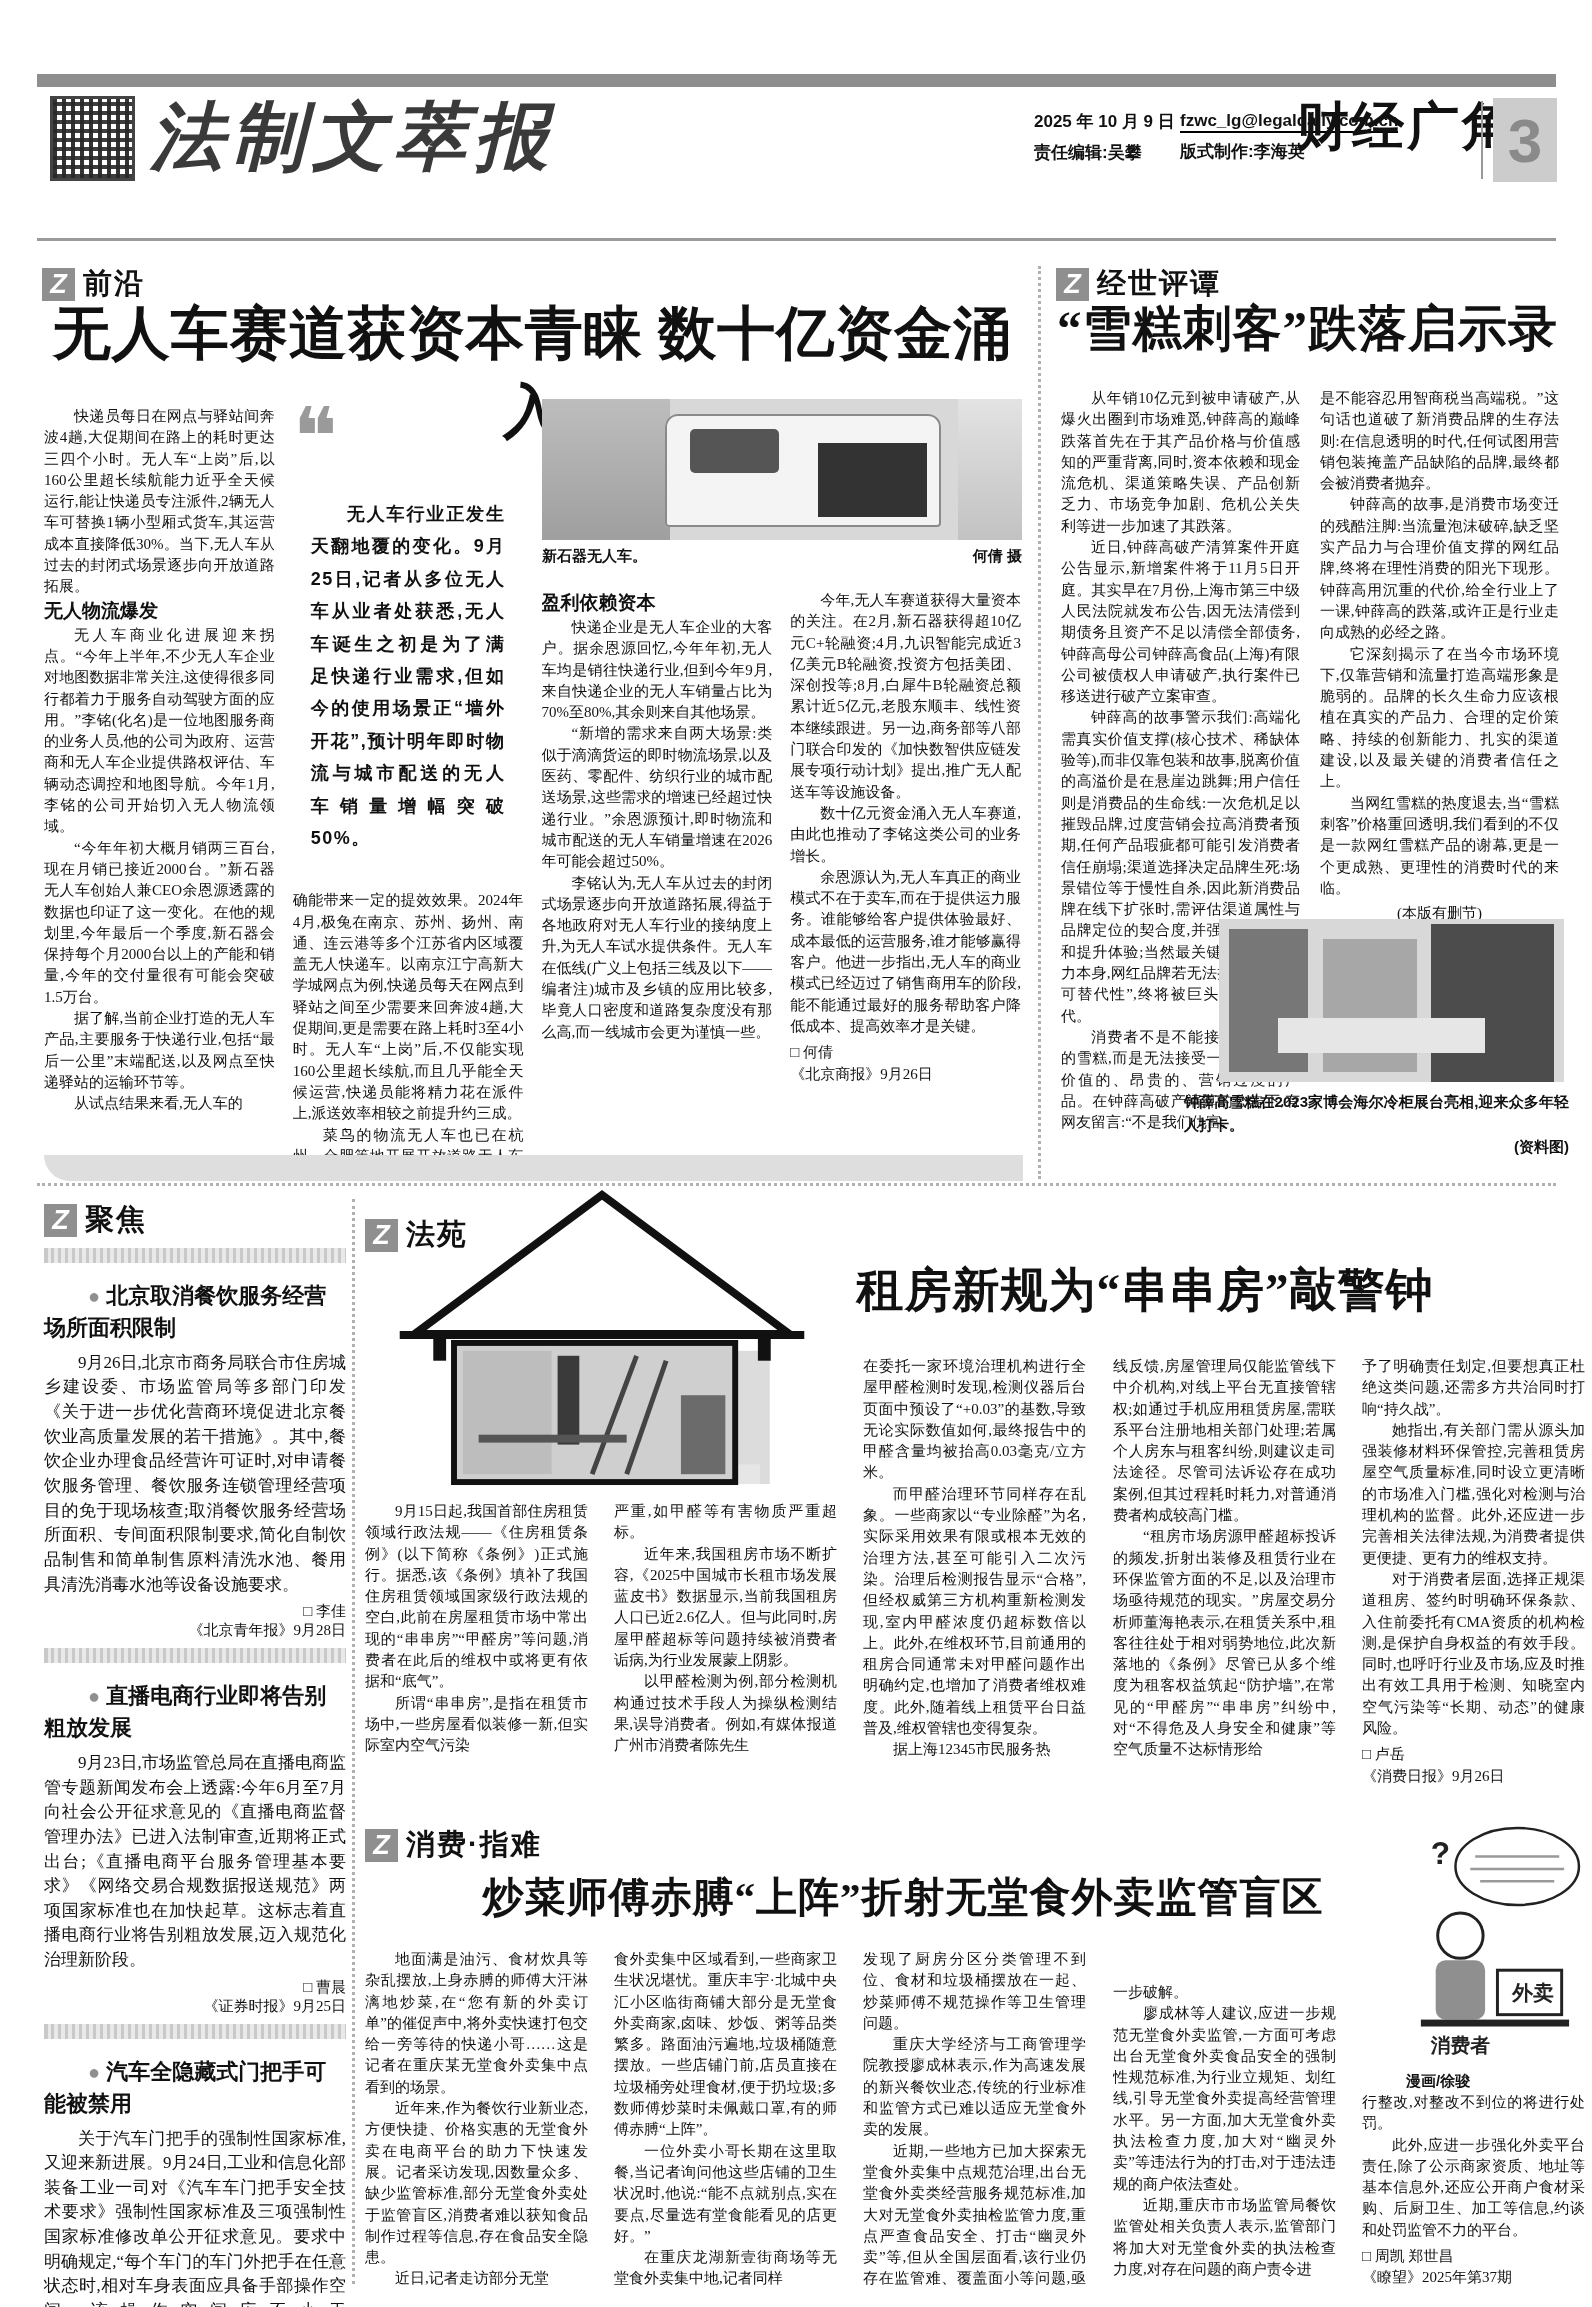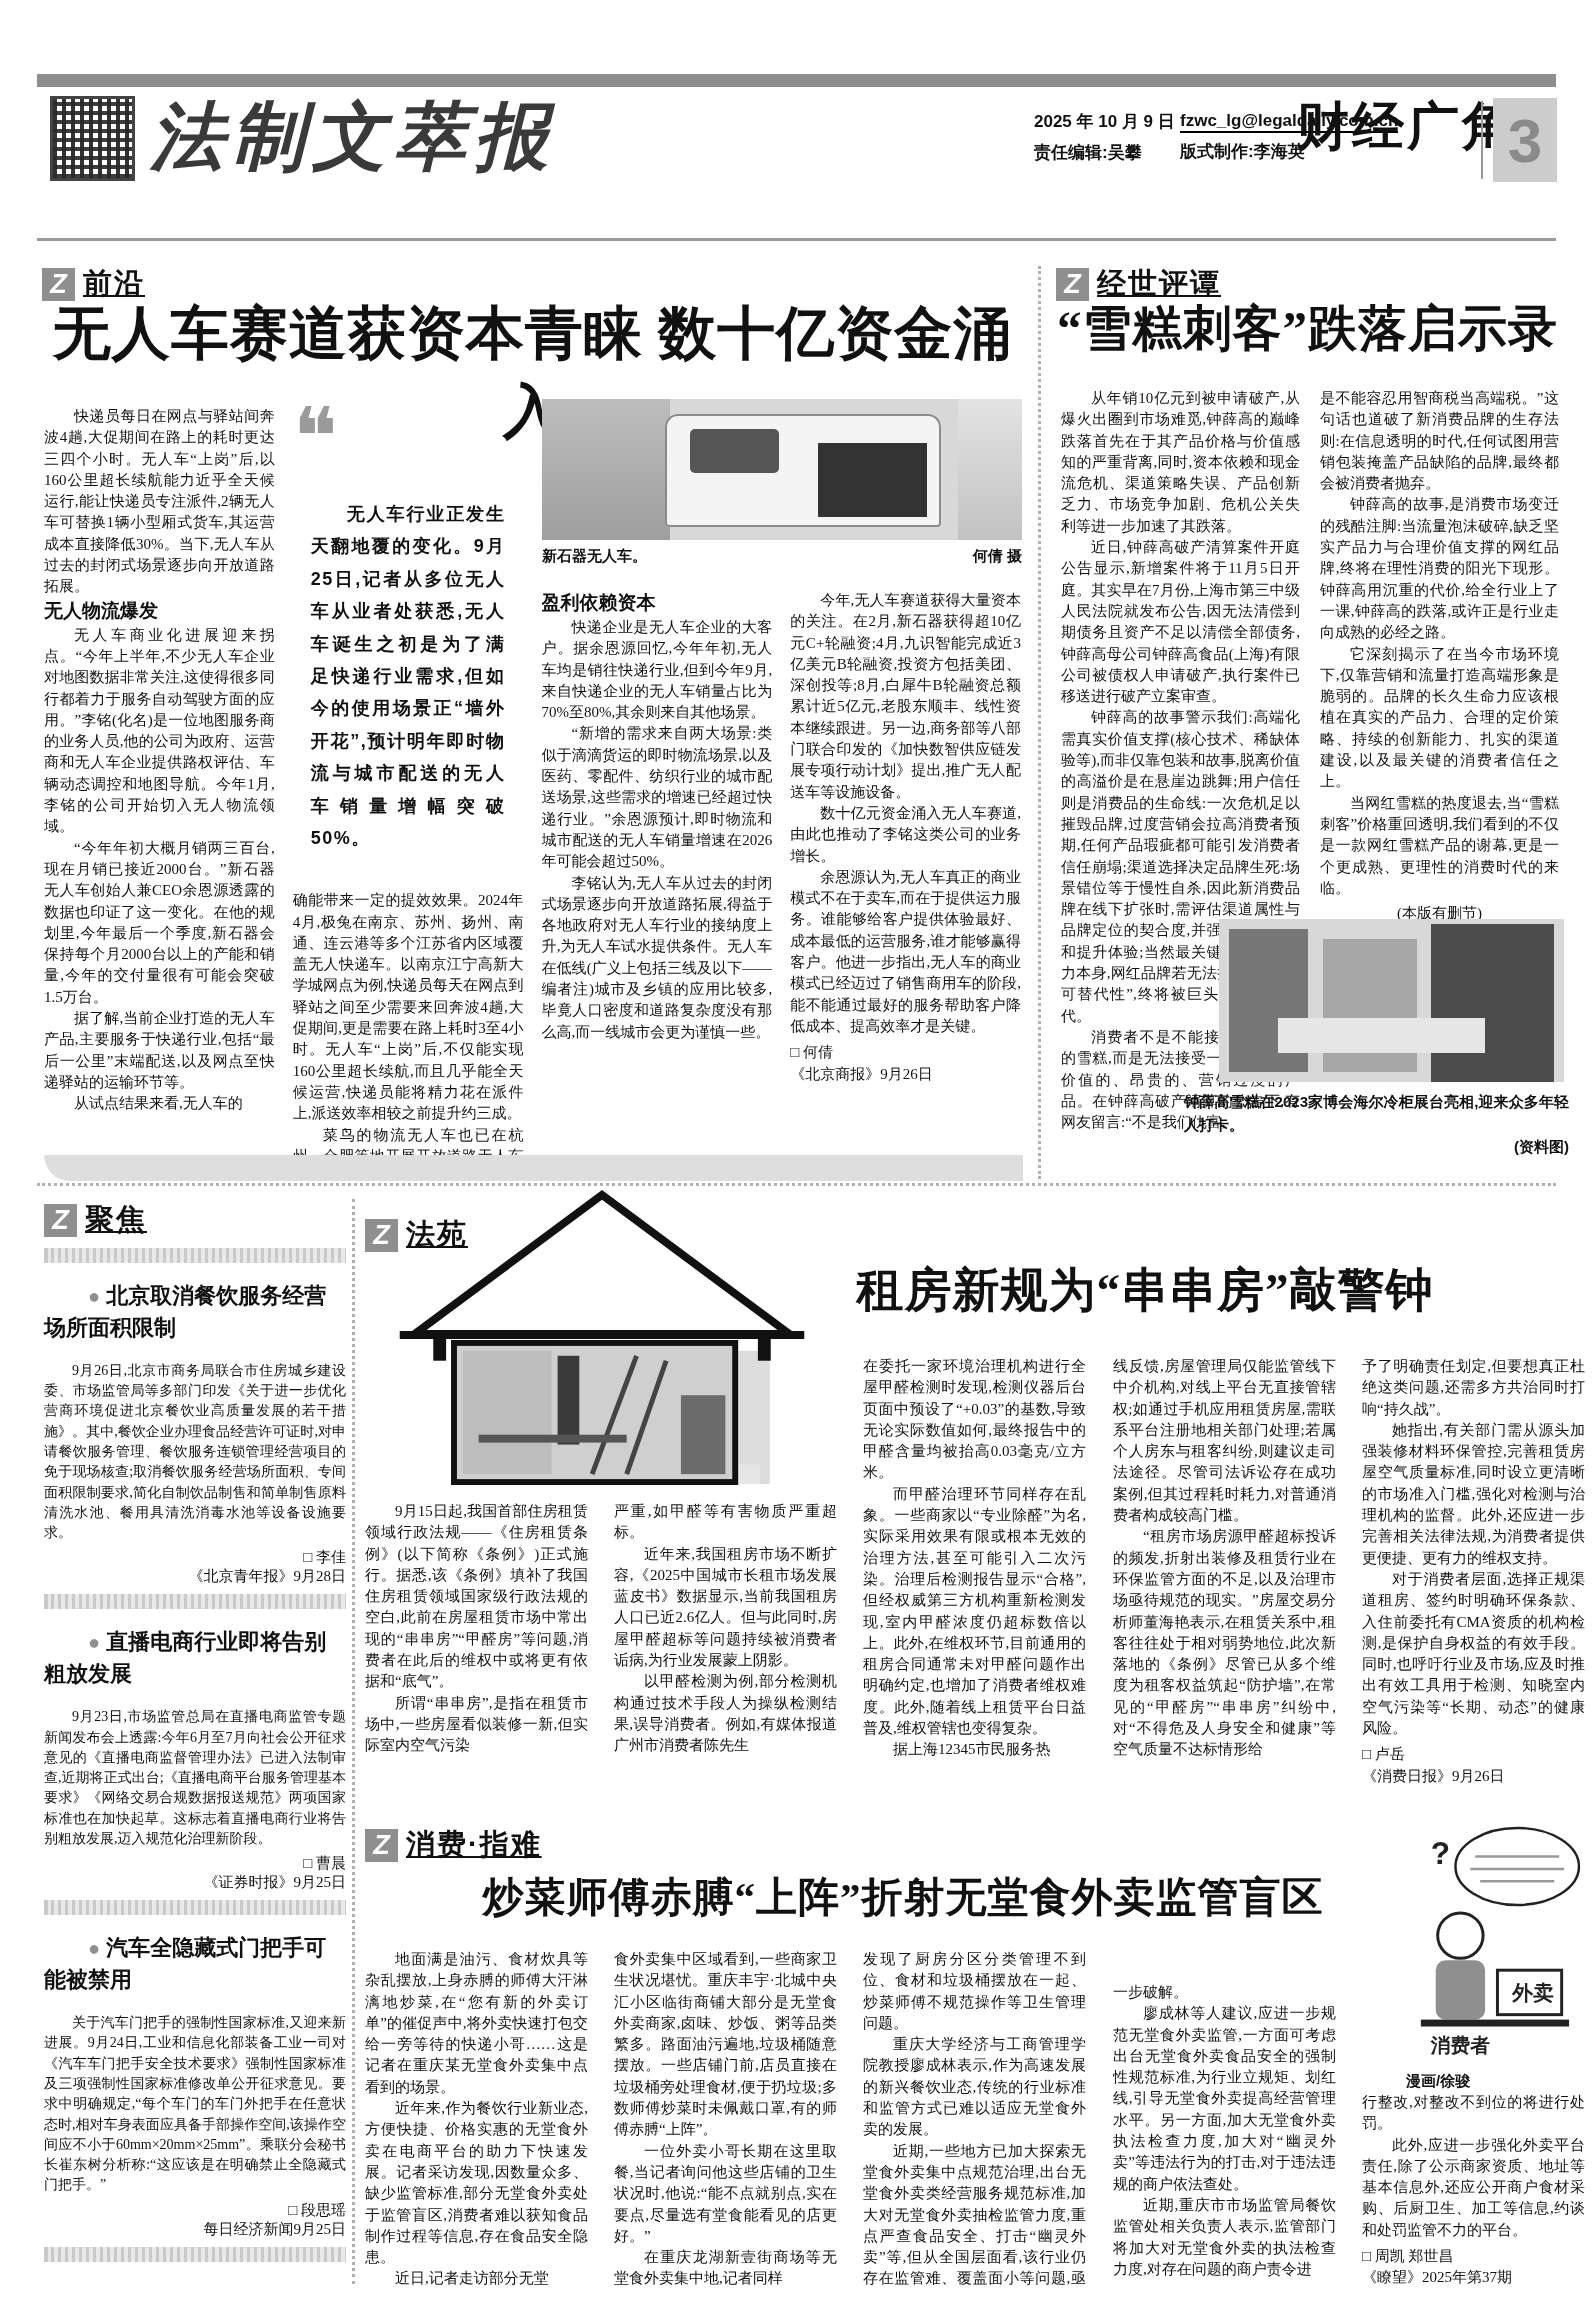--- a/index.html
+++ b/index.html
@@ -23,21 +23,21 @@
   .hdr-vline{left:1481px;top:101px;height:78px;border-left:2px solid #999;}
   .pagebox{left:1493px;top:98px;width:64px;height:84px;background:#cccccc;color:#8a8a8a;
            display:flex;align-items:center;justify-content:center;font-size:62px;font-weight:700;}
   .hdr-rule{left:37px;top:238px;width:1519px;height:3px;background:#9a9a9a;}
 
   
   .chip{display:flex;align-items:center;gap:8px;}
   .chip .z{width:33px;height:33px;background:#8f8f8f;color:#fff;display:flex;align-items:center;
            justify-content:center;font-size:27px;font-weight:900;font-style:italic;
            font-family:"Liberation Sans",sans-serif;}
-  .chip .lbl{font-size:29px;font-weight:900;font-family:"Liberation Sans",sans-serif;letter-spacing:2px;text-decoration:underline;}
+  .chip .lbl{font-size:29px;font-weight:900;font-family:"Liberation Sans",sans-serif;letter-spacing:2px;}
 
   .headline{font-weight:900;text-align:center;letter-spacing:1px;}
 
   
   .cols{display:flex;gap:18px;align-items:stretch;}
   .col{flex:1;font-size:15px;line-height:1.42;overflow:hidden;}
   .col p{margin:0;text-indent:2em;text-align:justify;}
   .col p.cont{text-indent:0;}
   .subhead{text-align:center;font-weight:900;font-family:"Liberation Sans",sans-serif;
            font-size:19px;margin:10px 0;text-indent:0 !important;}
@@ -59,21 +59,21 @@
   .hdot{border-top:3px dotted #b0b0b0;}
 
   
   .rail{left:44px;top:1200px;width:302px;}
   .rail .strip{height:15px;margin:8px 0 5px 0;
      background:repeating-linear-gradient(90deg,#c9c9c9 0 3.5px,#e9e9e9 3.5px 7px);}
   .rail .item{margin-top:17px;}
   .rail .ititle{font-family:"Liberation Sans",sans-serif;font-weight:900;font-size:22px;
                 line-height:1.45;text-indent:2em;}
   .rail .ititle .bullet{color:#8f8f8f;font-size:20px;}
-  .rail .ibody{font-size:14px;line-height:1.45;margin-top:17px;}
+  .rail .ibody{font-size:17px;line-height:1.45;margin-top:7px;}
   .rail .ibody p{margin:0;text-indent:2em;text-align:justify;}
   .rail .byline,.rail .source{font-size:15px;text-align:right;}
 
   .footband{left:44px;top:1155px;width:979px;height:26px;background:#dedede;
             border-bottom-left-radius:35px;}
 
   svg text{font-family:"Liberation Sans",sans-serif;}
 </style>
 </head>
 <body>

